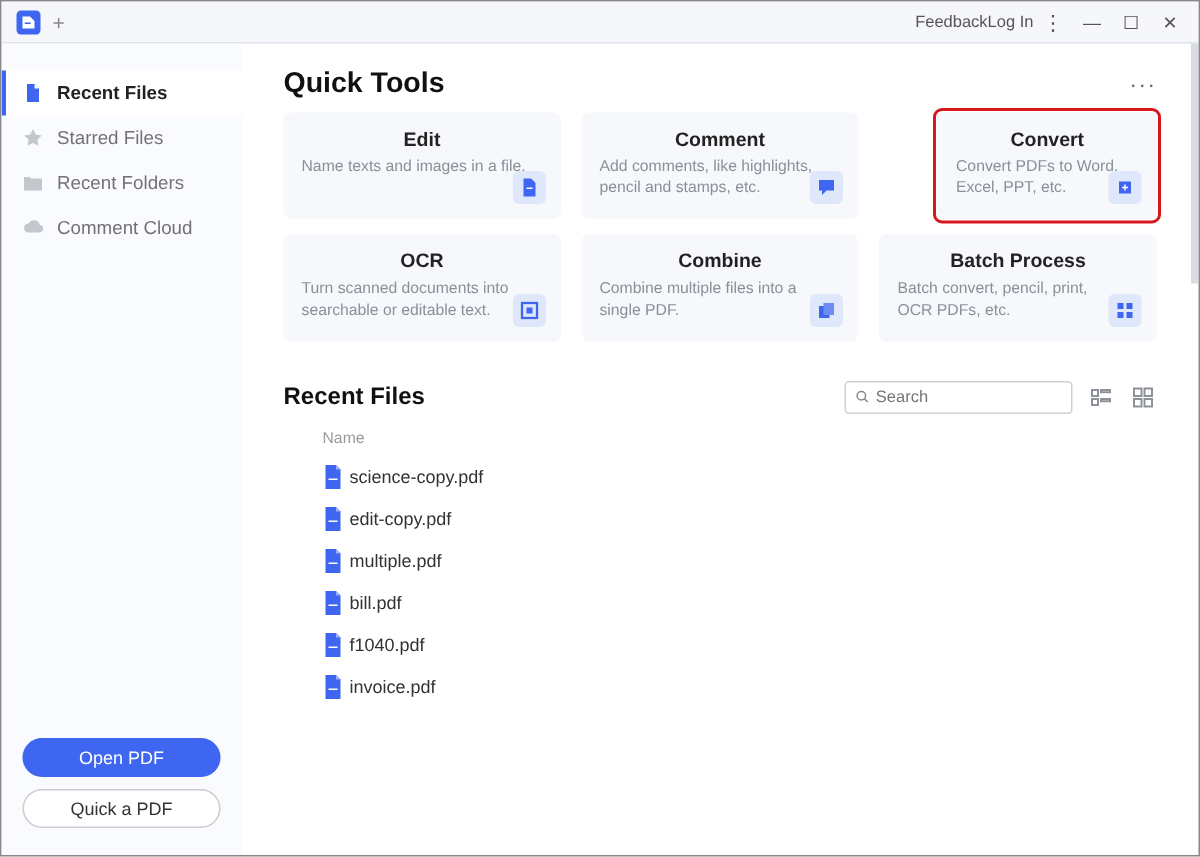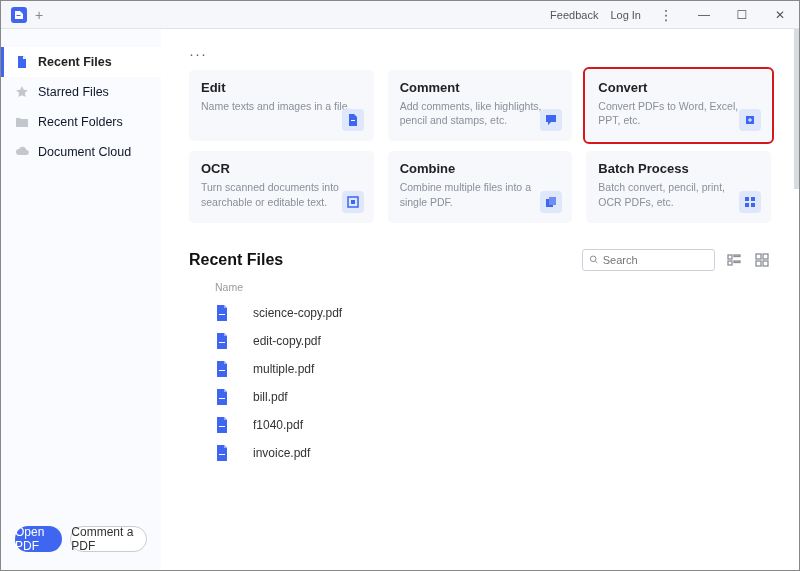--- a/index.html
+++ b/index.html
@@ -3,58 +3,58 @@
 <meta charset="utf-8">
 <style>
   * { box-sizing: border-box; margin: 0; padding: 0; font-family: -apple-system, "Segoe UI", Arial, sans-serif; }
   body { width: 800px; height: 571px; background: #fff; border: 1px solid #888; overflow: hidden; }
   
   .titlebar { display:flex; align-items:center; height:28px; background:#f5f7fb; border-bottom:1px solid #e0e3e9; font-size:11px; color:#555; }
   .tb-left { display:flex; align-items:center; gap:8px; padding-left:10px; }
   .app-icon { width:16px; height:16px; background:#3e66f0; border-radius:3px; display:flex; align-items:center; justify-content:center; }
   .app-icon svg { width:10px; height:10px; fill:#fff; }
   .plus { font-size:14px; color:#888; cursor:pointer; }
-  .tb-right { margin-left:auto; display:flex; align-items:center; gap:12px; padding-right:6px; }
+  .tb-right { margin-left:auto; display:flex; align-items:center; gap:0; padding-right:6px; }
   .tb-link { color:#555; cursor:pointer; }
   .tb-btn { width:26px; height:20px; display:flex; align-items:center; justify-content:center; color:#555; cursor:pointer; font-size:12px; }
   .tb-dots{font-size:14px;}
   
   .content { display:flex; height:calc(100% - 28px); }
   .sidebar { width:160px; background:#fafbfe; display:flex; flex-direction:column; padding-top:18px; }
-  .side-item { display:flex; align-items:center; gap:9px; padding:8px 14px; font-size:12.5px; color:#0f172a; cursor:pointer; }
+  .side-item { display:flex; align-items:center; gap:9px; padding:8px 14px; font-size:12.5px; color:#737373; cursor:pointer; }
   .side-item.active { color:#222; font-weight:700; border-left:3px solid #3e66f0; padding-left:11px; background:#fff; }
   .side-icon { width:14px; height:14px; flex-shrink:0; }
   .side-icon svg { width:14px; height:14px; }
   .sidebar-spacer{flex:1;}
-  .side-btns { padding:0 14px 18px; display:flex; flex-direction:row; gap:8px; }
+  .side-btns { padding:0 14px 18px; display:flex; flex-direction:column; gap:8px; }
   .btn { height:26px; border-radius:14px; font-size:12px; display:flex; align-items:center; justify-content:center; cursor:pointer; }
   .btn.primary { background:#3e66f0; color:#fff; }
   .btn.outline { background:#fff; color:#333; border:1px solid #ccc; }
   .main { flex:1; padding:16px 28px; overflow:auto; position:relative; }
   .scroll-ind{position:absolute; top:0; right:0; width:5px; height:160px; background:#d9dbe2;}
   .sec-head { display:flex; align-items:center; justify-content:space-between; margin-bottom:8px; }
   h1.qt{ font-size:19px; font-weight:700; color:#111; }
   .more { font-size:15px; color:#666; cursor:pointer; letter-spacing:1px;}
   .tool-grid { display:grid; grid-template-columns:repeat(3,1fr); gap:10px 14px; margin-bottom:26px; }
   .tool-card { position:relative; background:#f6f8fc; border-radius:5px; padding:10px 12px 14px; min-height:64px; cursor:pointer; }
-  .tool-card.highlight { outline:2px solid #d6181c; outline-offset:1px; border-radius:3px; }
-  .tool-title { font-size:13px; font-weight:700; color:#222; margin-bottom:4px; }
+  .tool-card.highlight { outline:2px solid #d6181c; outline-offset:1px; border-radius:3px;margin-left:39px; }
+  .tool-title { font-size:13px; font-weight:700; color:#222; margin-bottom:4px;text-align:center; }
   .tool-desc { font-size:10.5px; color:#8a8f99; line-height:1.35; max-width:150px; }
   .tool-icon { position:absolute; right:10px; bottom:10px; width:22px; height:22px; background:#dfe7fb; border-radius:4px; display:flex; align-items:center; justify-content:center; }
   .tool-icon svg { width:14px; height:14px; fill:#3e66f0; }
   .rf-head { display:flex; align-items:center; margin-bottom:6px; gap:10px;}
   h2.rf { font-size:16px; font-weight:700; color:#111; }
-  .search { margin-left:auto; display:flex; align-items:center; border:1px solid #ccd0d8; border-radius:3px; width:133px; height:22px; padding:0 6px; gap:4px; }
+  .search { margin-left:auto; display:flex; align-items:center; border:1px solid #ccd0d8; border-radius:3px; width:152px; height:22px; padding:0 6px; gap:4px; }
   .search svg{width:11px;height:11px;fill:#888;}
   .search input{ border:none; outline:none; font-size:11px; color:#555; width:100%; background:transparent; }
   .view-btn{width:18px;height:18px;display:flex;align-items:center;justify-content:center;cursor:pointer;}
   .view-btn svg{width:14px;height:14px;fill:none;stroke:#8b8f98;stroke-width:1.3;}
   .name-head{ font-size:10.5px; color:#999; padding:4px 0 6px 26px; }
   .file-list{}
-  .file-row{ display:flex; align-items:center; gap:24px; padding:6px 0 6px 26px; cursor:pointer; }
+  .file-row{ display:flex; align-items:center; gap:4px; padding:6px 0 6px 26px; cursor:pointer; }
   .file-icon{ width:14px; height:16px; }
   .file-icon svg{width:14px;height:16px;}
   .file-name{ font-size:12px; color:#333; }
 </style>
 </head>
 <body>
 
 <div class="titlebar">
   <div class="tb-left">
     <div class="app-icon">
@@ -94,32 +94,33 @@
     <div class="side-item">
       <span class="side-icon"><svg viewBox="0 0 14 14">
             <path fill="#c3c6cd" d="M1 3h4l1 1h7v8H1z"></path>
           </svg></span>
       <span>Recent Folders</span>
     </div>
     <div class="side-item">
       <span class="side-icon"><svg viewBox="0 0 14 14">
             <path fill="#c3c6cd" d="M11 10H4a3 3 0 010-6 4 4 0 017.5 1A2.5 2.5 0 0111 10z"></path>
           </svg></span>
-      <span>Document Cloud</span>
+      <span>Comment Cloud</span>
     </div>
     <div class="sidebar-spacer"></div>
     <div class="side-btns">
       <div class="btn primary">Open PDF</div>
-      <div class="btn outline">Comment a PDF</div>
+      <div class="btn outline">Quick a PDF</div>
     </div>
   </div>
 
   <div class="main">
     <div class="scroll-ind"></div>
     <div class="sec-head">
+      <h1 class="qt">Quick Tools</h1>
       <span class="more">···</span>
     </div>
 
     <div class="tool-grid">
       <div class="tool-card">
         <div class="tool-title">Edit</div>
         <div class="tool-desc">Name texts and images in a file.</div>
         <div class="tool-icon">
             <svg viewBox="0 0 14 14">
               <path d="M3 1h5l3 3v9H3z"></path>

